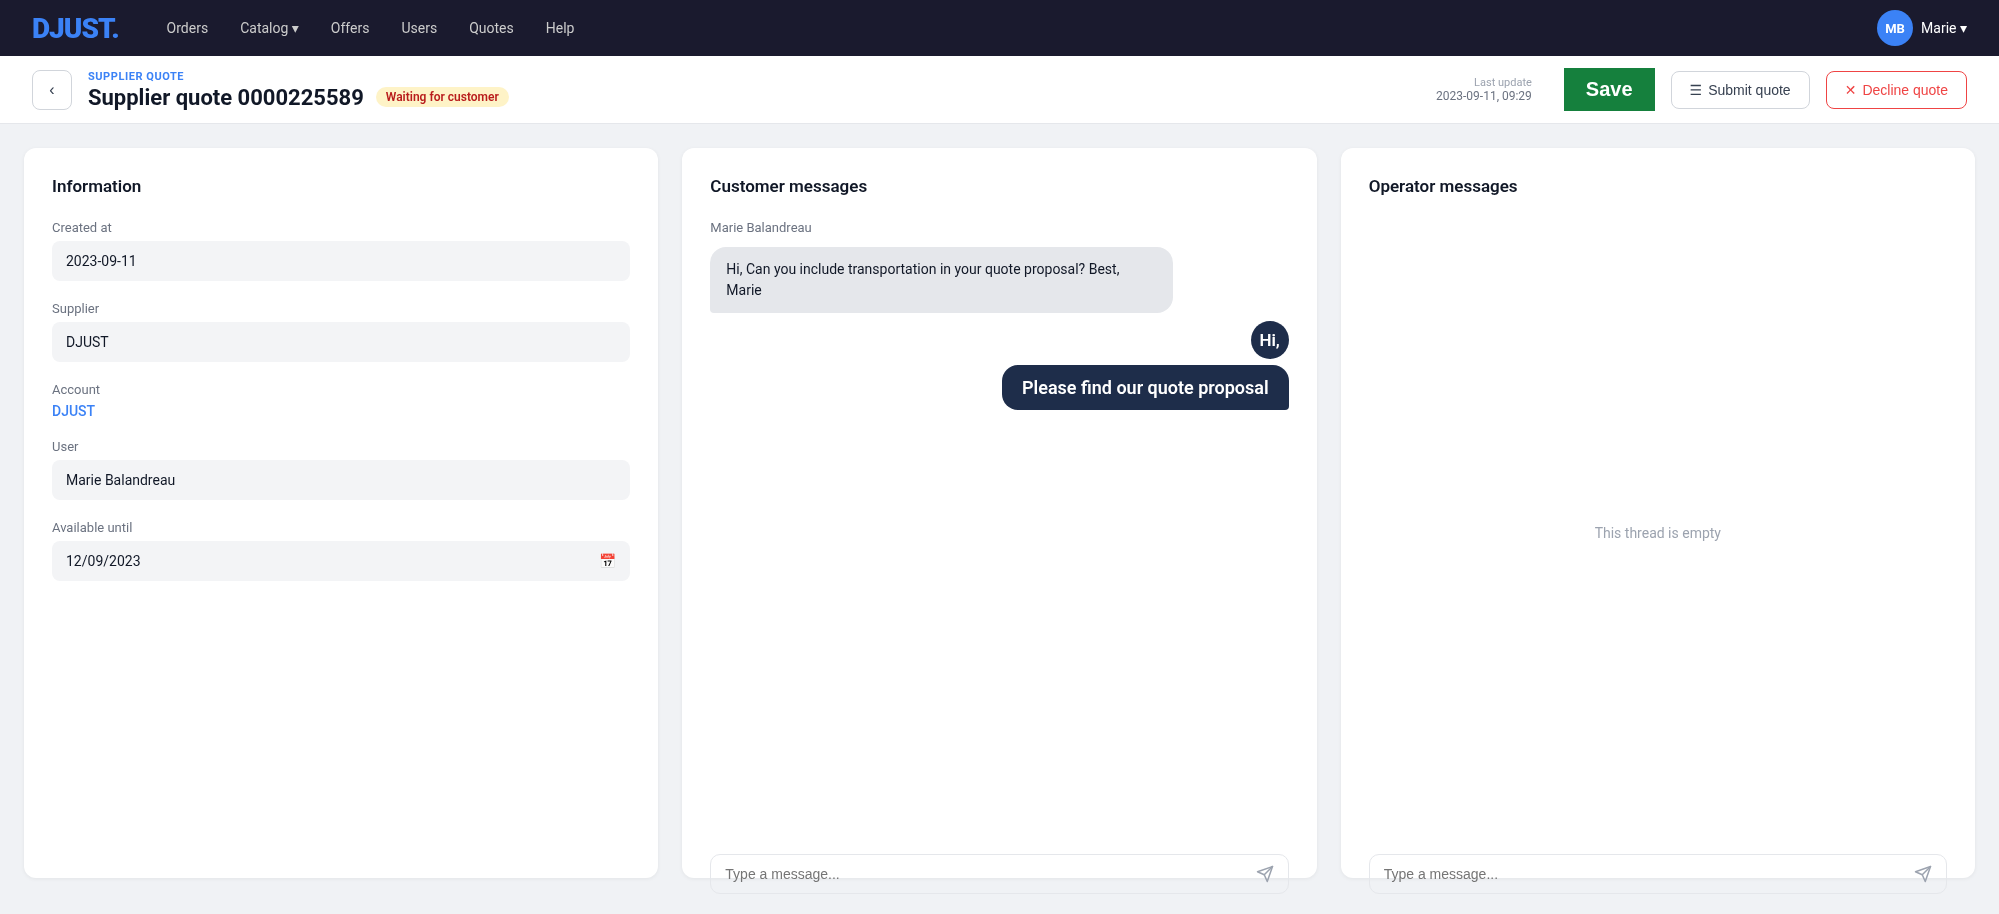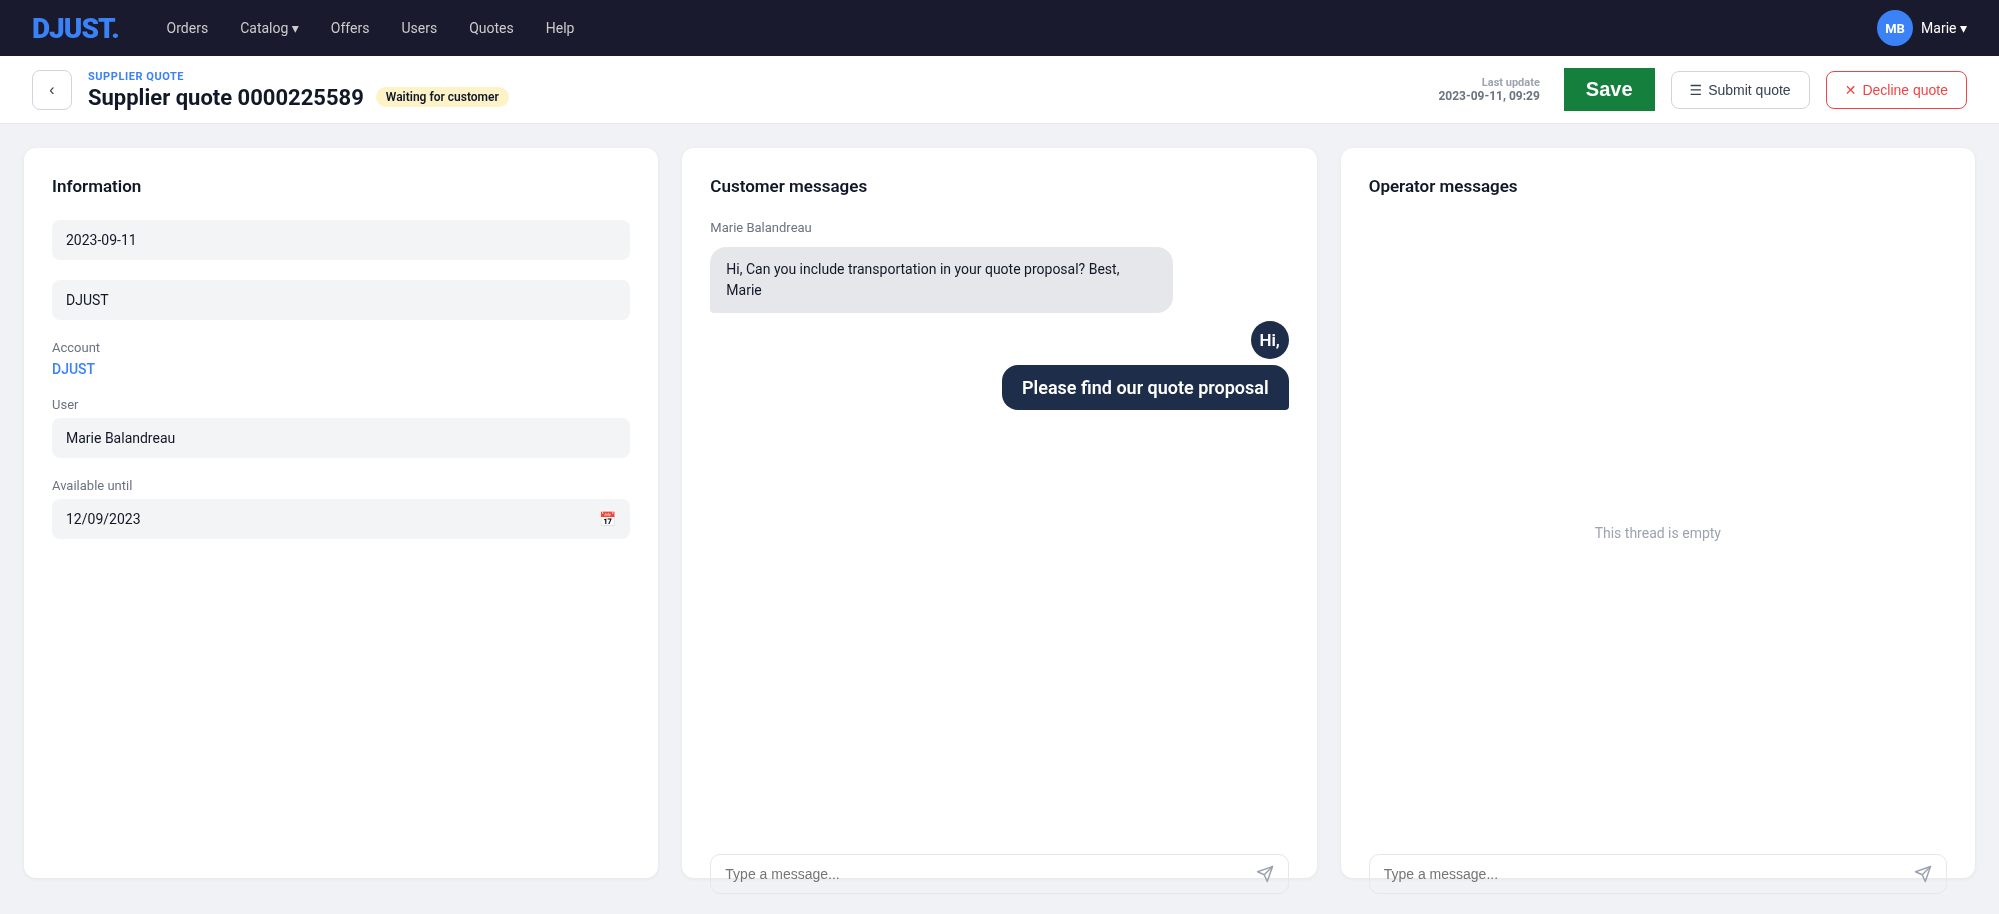--- a/index.html
+++ b/index.html
@@ -86,30 +86,29 @@
       display: flex;
       align-items: center;
       gap: 12px;
       margin-top: 2px;
       text-align: center;
     }
     .status-badge {
       font-size: 12px;
       font-weight: 600;
       background: #fef3c7;
-      color: #0f172a;
+      color: #b91c1c;
       padding: 3px 10px;
       border-radius: 12px;
     }
     .header-meta {
       text-align: right;
       font-size: 12px;
       color: #6b7280;
-      margin-right: 8px;
-      font-weight: bold;
+      margin-right: 16px;
     }
     .header-meta-label { font-size: 11px; color: #9ca3af; }
     .btn-save {
       background: #15803d;
       color: #fff;
       border: none;
       border-radius: 0;
       padding: 10px 22px;
       font-size: 20px;
       font-weight: 600;
@@ -336,24 +335,26 @@
     <span>Decline quote</span>
   </button>
 </div>
 
 <div class="main-content">
 
   <div class="card">
     <div class="card-title">Information</div>
 
     <div class="field-group">
+      <div class="field-label">Created at</div>
       <div class="field-input">2023-09-11</div>
     </div>
 
     <div class="field-group">
+      <div class="field-label">Supplier</div>
       <div class="field-input">DJUST</div>
     </div>
 
     <div class="field-group">
       <div class="field-label">Account</div>
       <div class="field-link">DJUST</div>
     </div>
 
     <div class="field-group">
       <div class="field-label">User</div>

